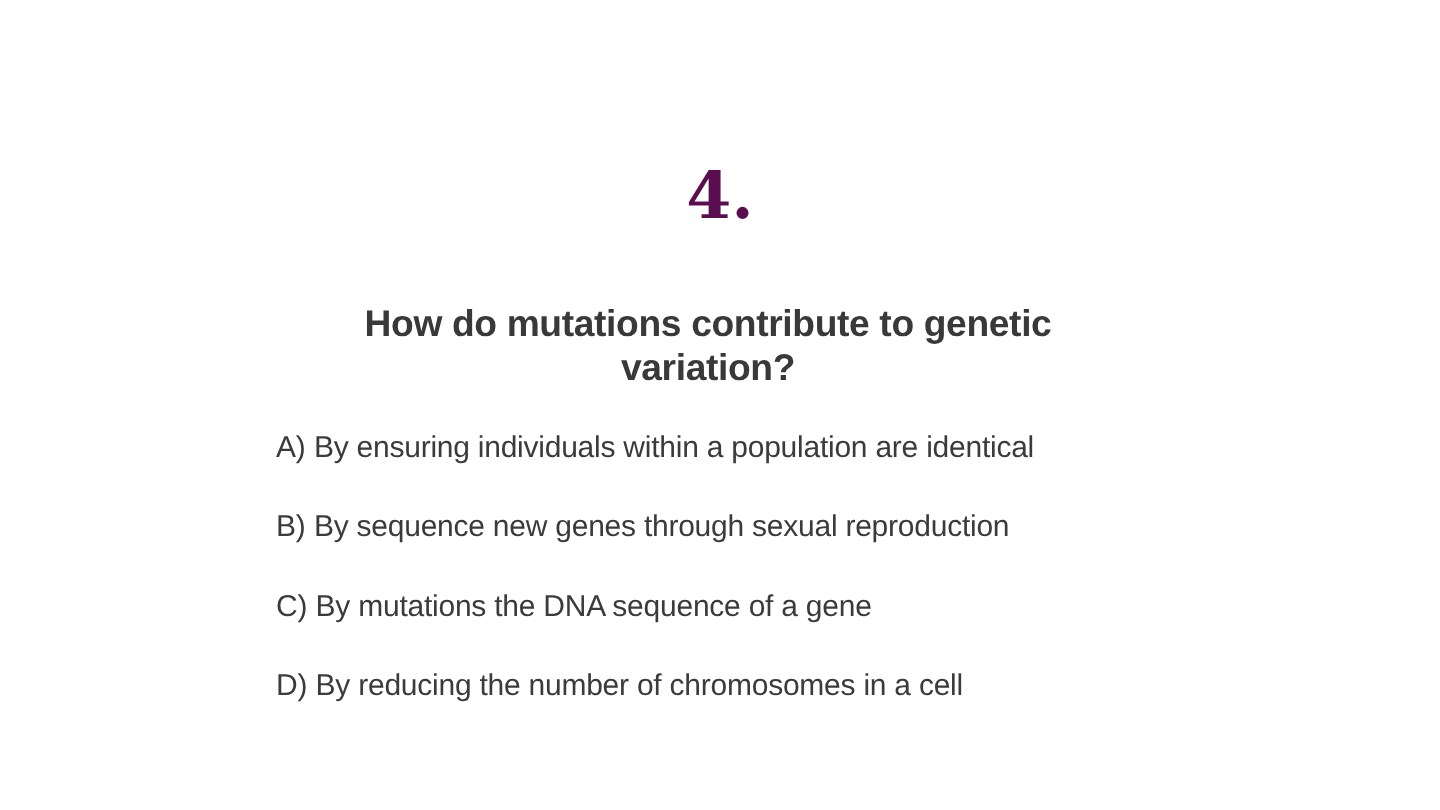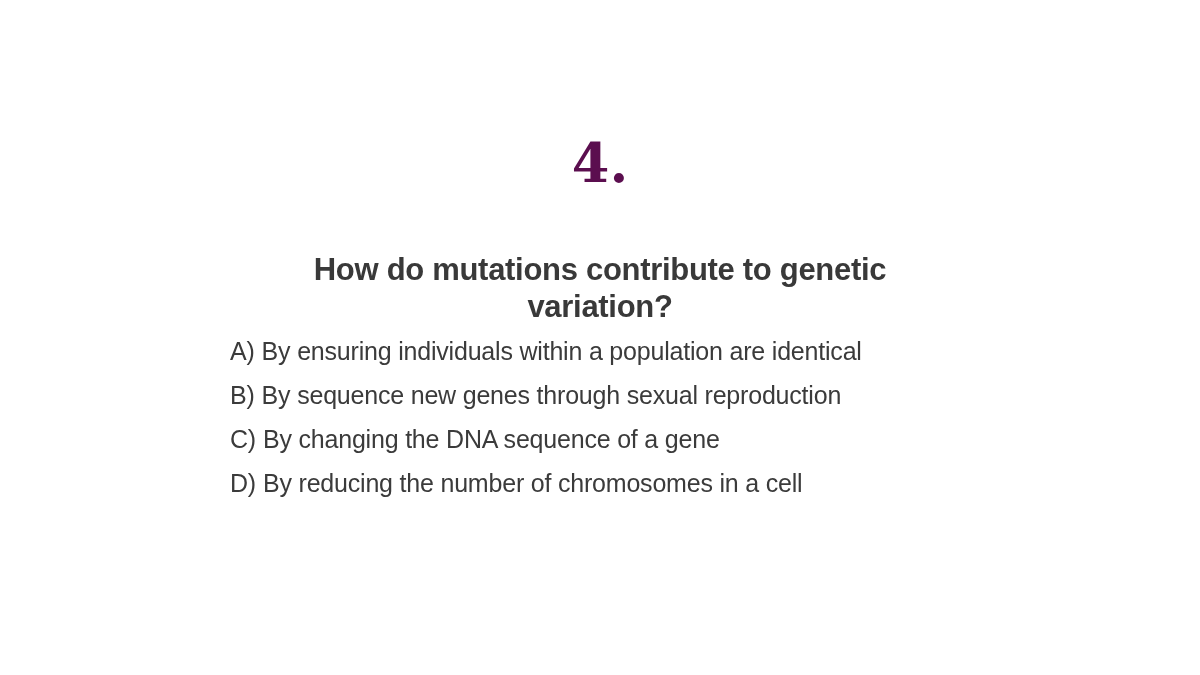--- a/index.html
+++ b/index.html
@@ -33,21 +33,21 @@
     font-weight: bold;
     font-size: 54px;
     line-height: 1;
     color: #5b0e4f;
     letter-spacing: 0px;
   }
 
   .question-heading {
     position: absolute;
     top: 251px;
-    left: 270px;
+    left: 260px;
     width: 660px;
     text-align: center;
     font-family: "Liberation Sans", sans-serif;
     font-weight: bold;
     font-size: 31px;
     line-height: 37px;
     color: #393939;
     letter-spacing: -0.3px;
   }
 
@@ -61,20 +61,21 @@
   .option-row {
     display: block;
     white-space: nowrap;
     height: 44px;
     line-height: 34px;
     font-family: "Liberation Sans", sans-serif;
     font-weight: normal;
     font-size: 25px;
     color: #3b3b3b;
     letter-spacing: -0.2px;
+    margin-top: 22px;
   }
 
   .option-letter {
     display: inline;
   }
 
   .option-text {
     display: inline;
     margin-left: 7px;
   }
@@ -92,21 +93,21 @@
 
     <div class="option-row">
       <span class="option-letter">A)</span><span class="option-text">By ensuring individuals within a population are identical</span>
     </div>
 
     <div class="option-row">
       <span class="option-letter">B)</span><span class="option-text">By sequence new genes through sexual reproduction</span>
     </div>
 
     <div class="option-row">
-      <span class="option-letter">C)</span><span class="option-text">By changing the DNA sequence of a gene</span>
+      <span class="option-letter">C)</span><span class="option-text">By mutations the DNA sequence of a gene</span>
     </div>
 
     <div class="option-row">
       <span class="option-letter">D)</span><span class="option-text">By reducing the number of chromosomes in a cell</span>
     </div>
 
   </div>
 </div>
 
 </body></html>

